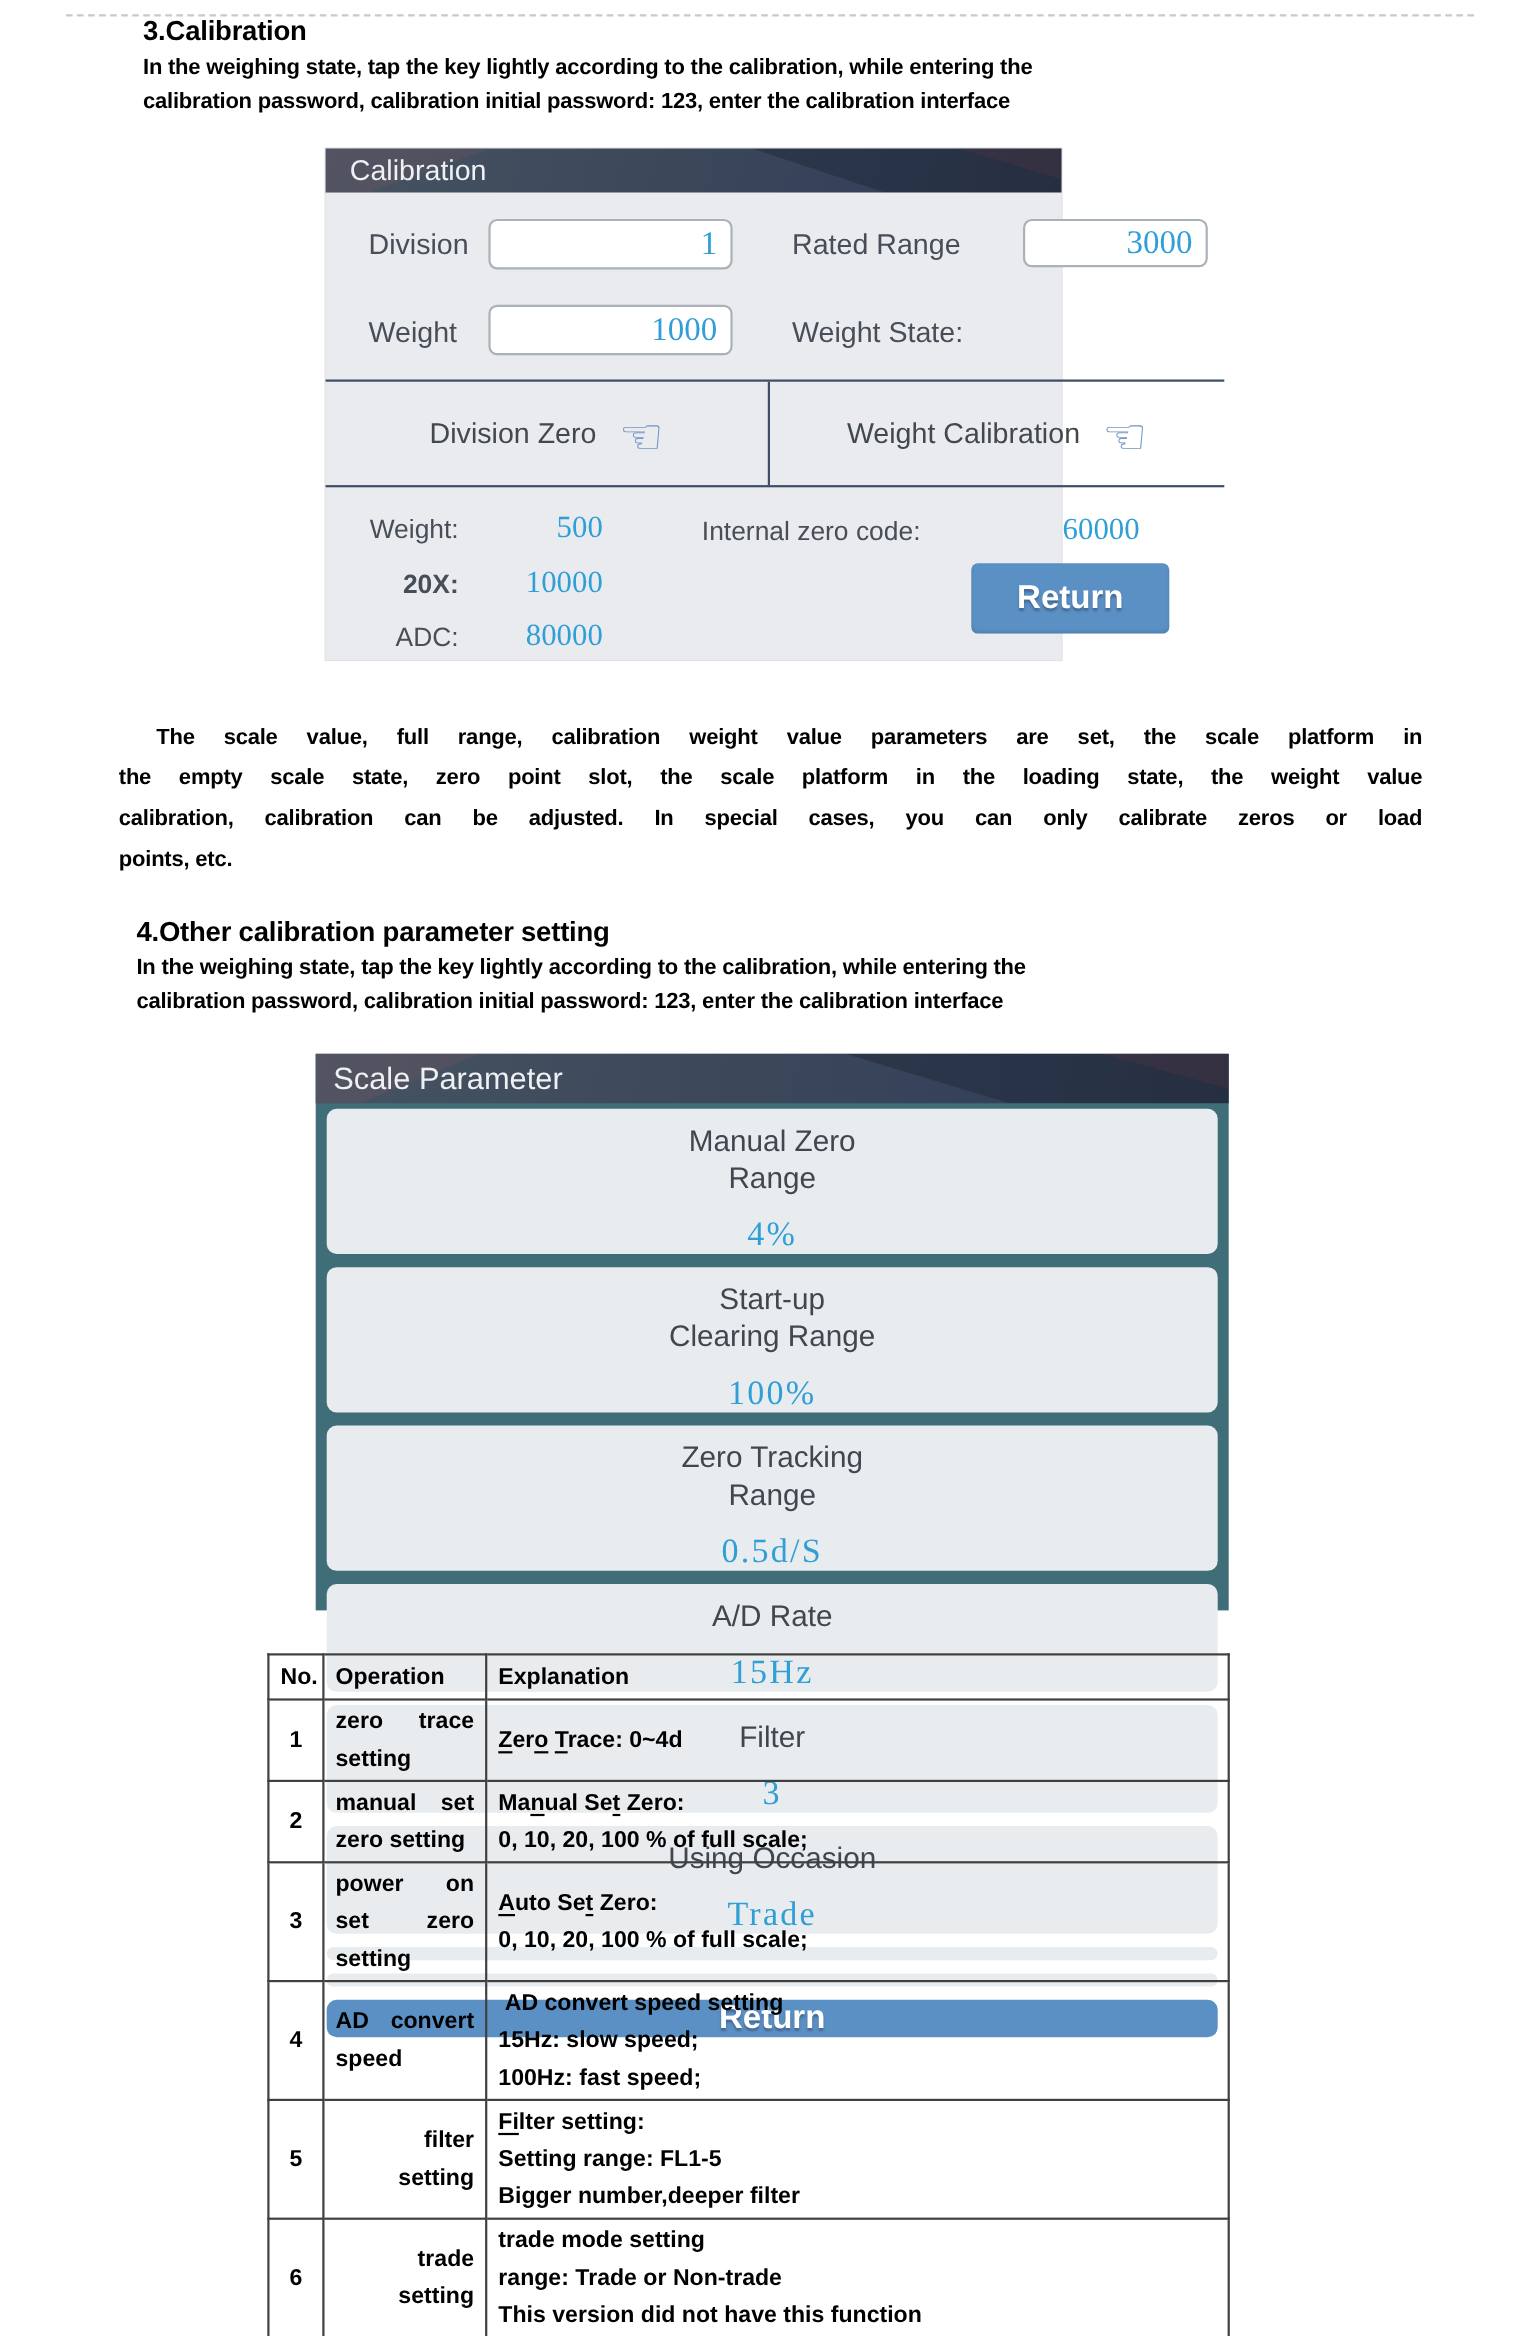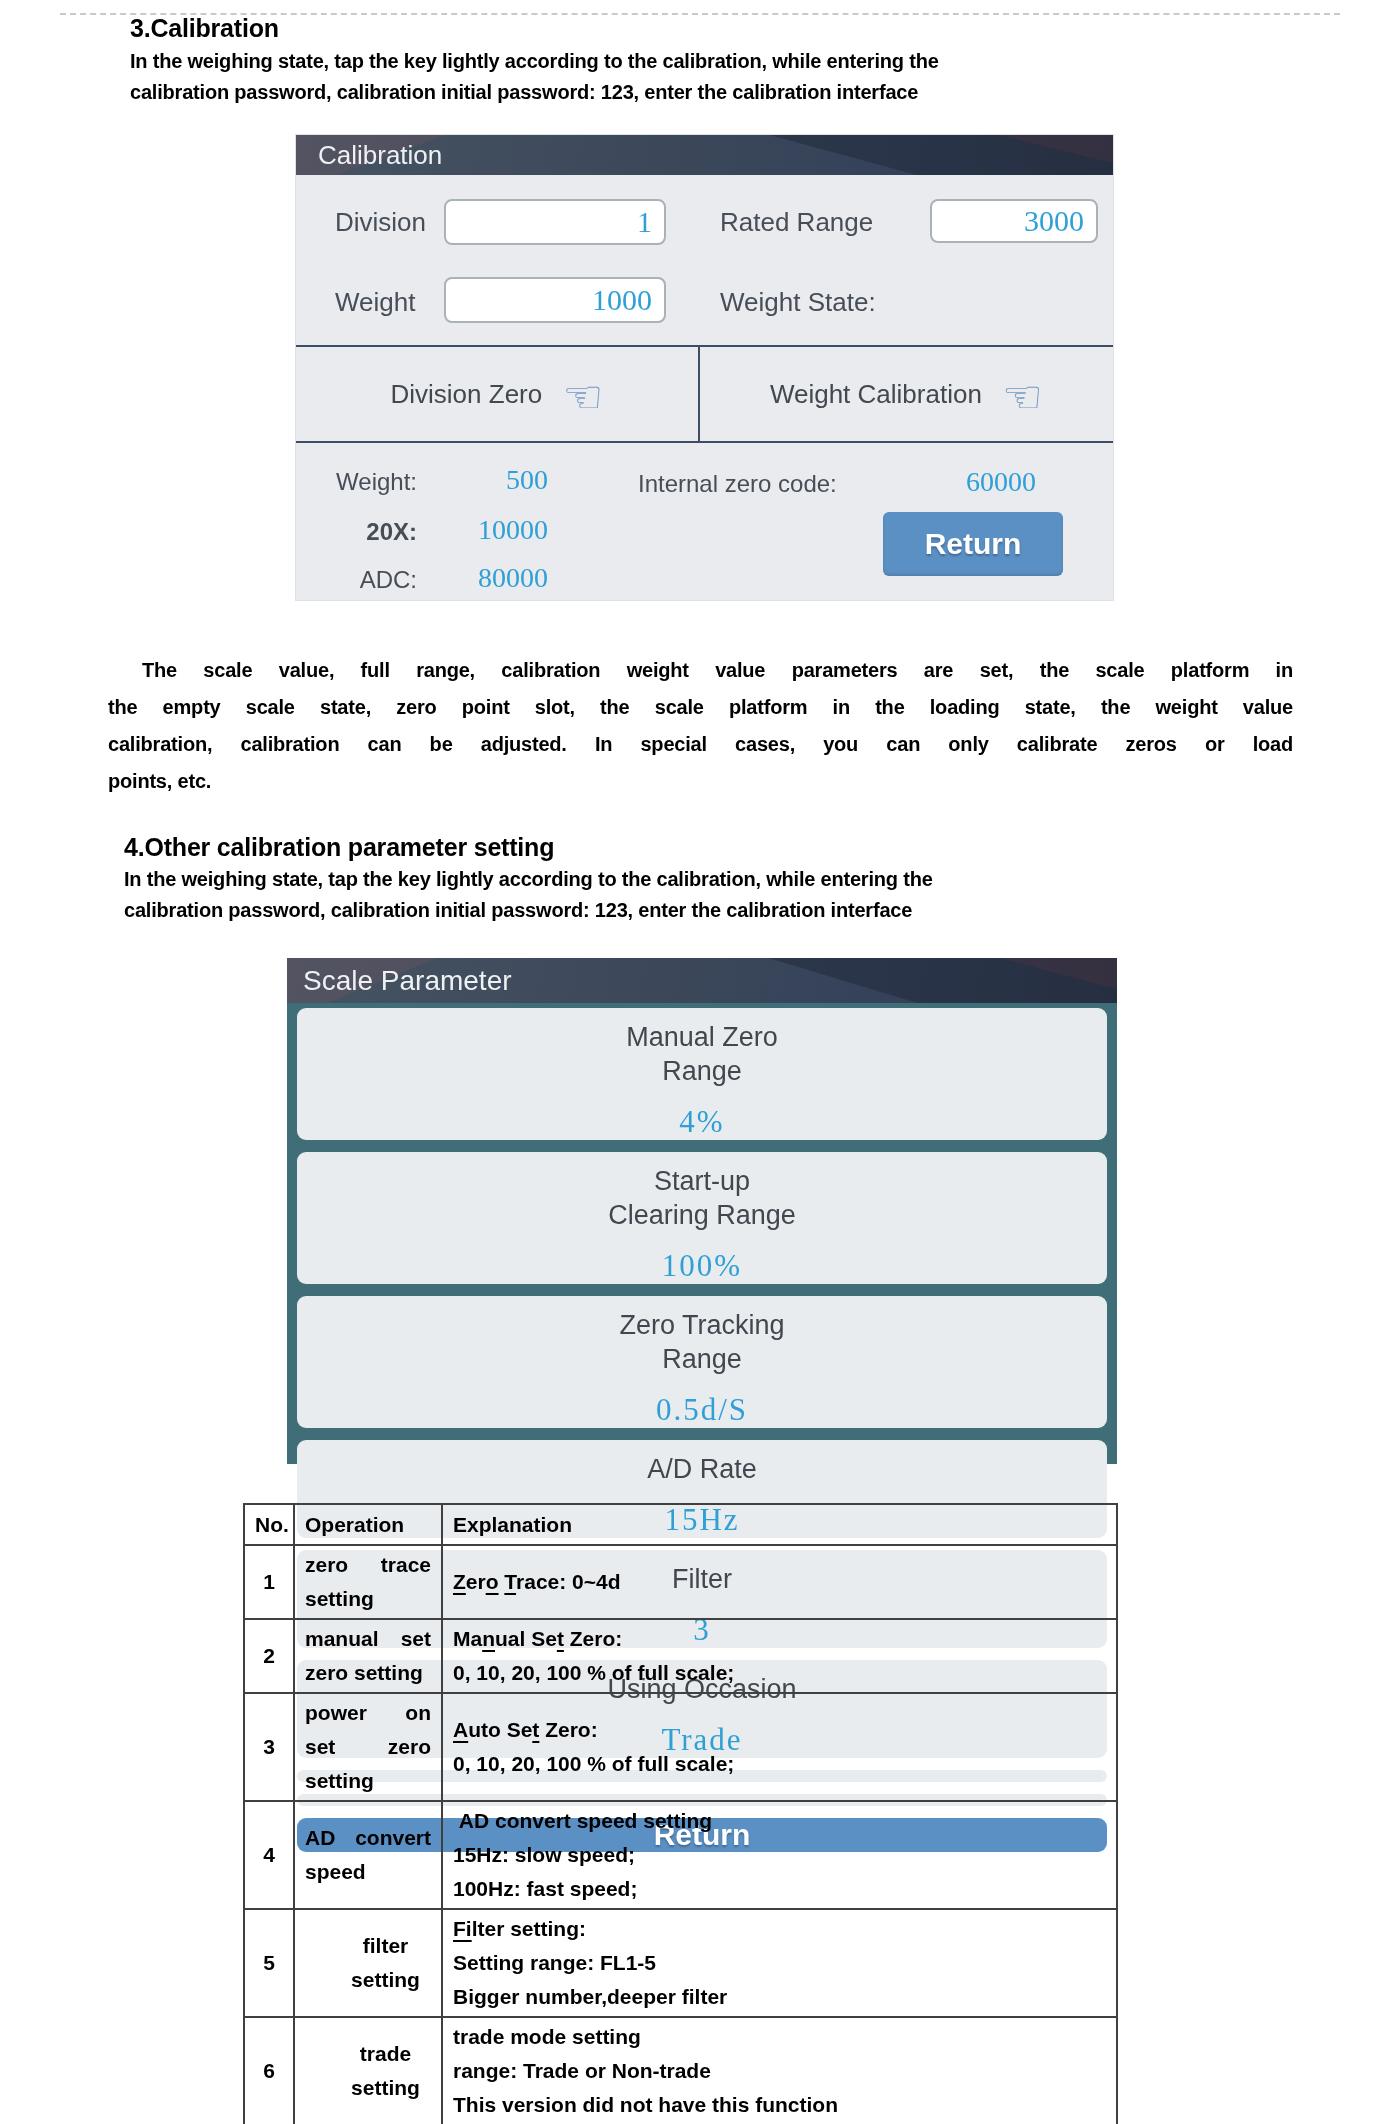--- a/index.html
+++ b/index.html
@@ -11,21 +11,21 @@
 
   
   .doc-heading{font-size:25px;font-weight:bold;letter-spacing:-0.2px;}
   .doc-intro .line{font-size:20px;font-weight:bold;line-height:31px;letter-spacing:-0.2px;}
   .para{width:1185px;}
   .para .line{font-size:20px;font-weight:bold;line-height:37px;letter-spacing:-0.2px;text-align:justify;text-align-last:justify;}
   .para .line:first-child{text-indent:34px;}
   .para .line:last-child{text-align:left;text-align-last:left;}
 
   
-  .cal-panel{left:296px;top:135px;width:817px;height:465px;background:#e9ebee;box-shadow:0 0 0 1px #dfe2e5;}
+  .cal-panel{left:296px;top:135px;width:669px;height:465px;background:#e9ebee;box-shadow:0 0 0 1px #dfe2e5;}
   .panel-header{position:absolute;left:0;top:0;right:0;overflow:hidden;background:linear-gradient(100deg,#465363 0%,#3c4859 45%,#35425a 70%,#2e3a4e 100%);}
   .cal-panel .panel-header{height:40px;}
   .panel-header .decor-a{position:absolute;inset:0;background:rgba(130,85,95,0.22);clip-path:polygon(0 0,150px 0,40px 100%,0 100%);}
   .panel-header .decor-b{position:absolute;inset:0;background:rgba(20,24,38,0.30);clip-path:polygon(58% 0,100% 0,100% 100%,76% 100%);}
   .panel-header .decor-c{position:absolute;inset:0;background:rgba(95,55,65,0.28);clip-path:polygon(86% 0,100% 0,100% 70%);}
   .panel-title{position:absolute;left:22px;top:50%;transform:translateY(-50%);color:#eef1f4;font-size:26px;z-index:2;}
   .fld-label{font-size:26px;color:#474e57;white-space:nowrap;}
   .fld-input{background:#ffffff;border:2px solid #a9b1b9;border-radius:8px;display:flex;align-items:center;justify-content:flex-end;padding-right:12px;box-sizing:border-box;}
   .blue-serif{font-family:"Liberation Serif","DejaVu Serif",serif;color:#2f9fd6;}
   .fld-input .blue-serif{font-size:30px;}
@@ -51,21 +51,21 @@
 
   
   .op-table{left:243px;top:1503px;width:875px;}
   table{border-collapse:collapse;width:875px;table-layout:fixed;}
   th,td{border:2px solid #404040;font-size:21px;font-weight:bold;line-height:34px;padding:2px 10px;vertical-align:middle;}
   th{text-align:left;height:35px;}
   col.c-no{width:50px;}
   col.c-op{width:148px;}
   th.h-no,td.c-no{text-align:center;}
   td.c-op{text-align:justify;text-align-last:auto;}
-  td.c-op.center{text-align:center;padding-left:45px;}
+  td.c-op.center{text-align:right;padding-left:45px;}
   td.c-exp u{text-decoration-thickness:2px;text-underline-offset:4px;}
 </style>
 </head>
 <body>
 
 <div class="abs top-dash"></div>
 
 <div class="abs doc-heading" style="left:130px;top:14px;">3.Calibration</div>
 <div class="abs doc-intro" style="left:130px;top:46px;">
     <div class="line">In the weighing state, tap the key lightly according to the calibration, while entering the</div>

